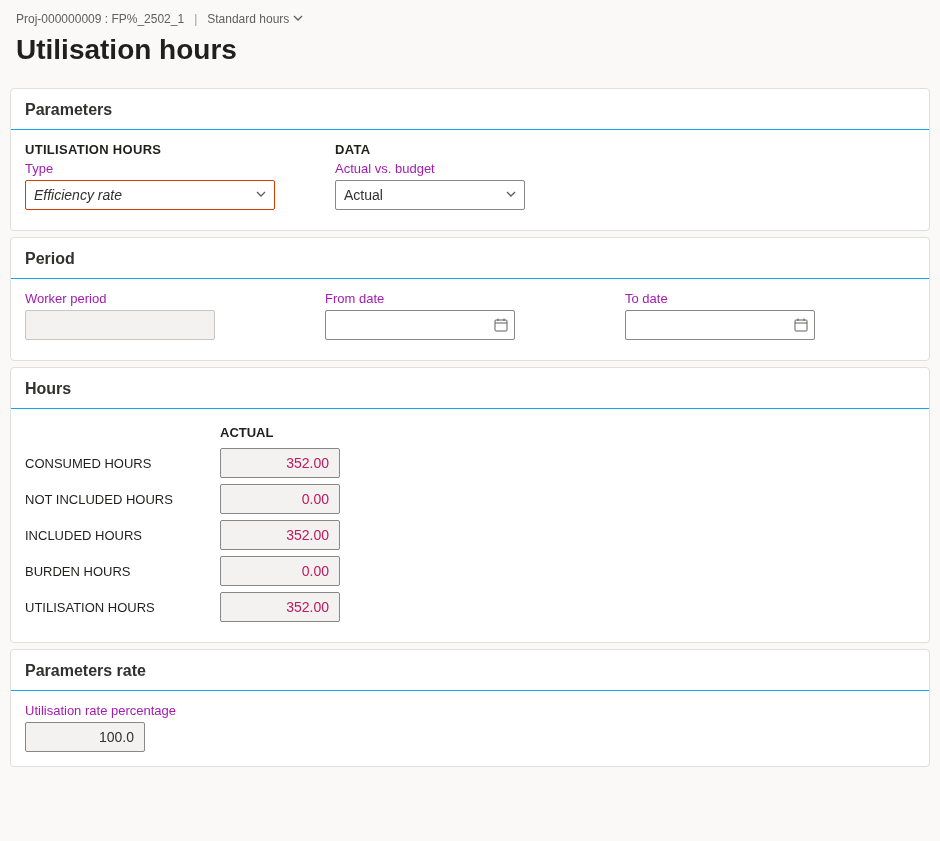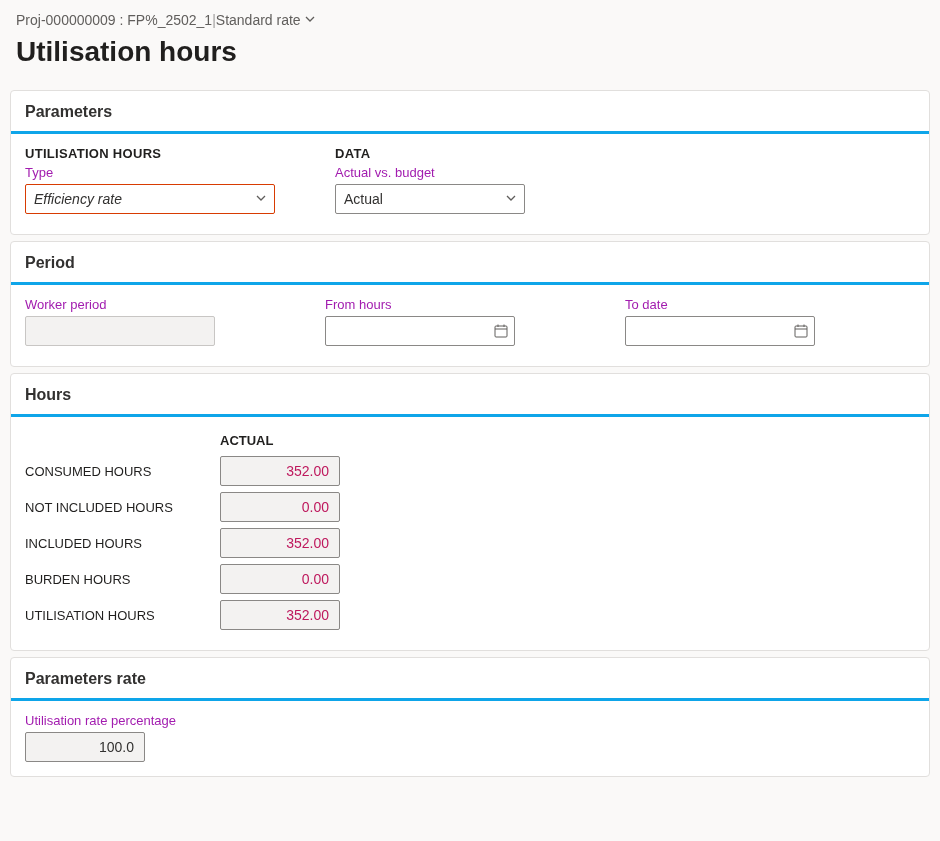--- a/index.html
+++ b/index.html
@@ -7,22 +7,23 @@
       font-family: "Segoe UI", -apple-system, sans-serif;
       background: #faf9f8;
       color: #323130;
       font-size: 14px;
       width: 940px;
     }
     .breadcrumb {
       padding: 12px 16px 6px 16px;
       display: flex;
       align-items: center;
+      gap: 10px;
       color: #605e5c;
-      font-size: 14px;
+      font-size: 12px;
     }
     .breadcrumb .sep { color: #a19f9d; }
     .view-dropdown {
       display: inline-flex;
       align-items: center;
       gap: 4px;
       cursor: pointer;
     }
     .chev { font-size: 10px; }
     .page-title {
@@ -35,21 +36,21 @@
       background: #fff;
       border: 1px solid #e1dfdd;
       border-radius: 4px;
       margin: 6px 10px;
       padding-bottom: 14px;
     }
     .panel-header {
       font-size: 16px;
       font-weight: 600;
       padding: 12px 14px 10px 14px;
-      border-bottom: 3px solid #0ea5e9;
+      border-bottom: 1px solid #0ea5e9;
     }
     .param-row {
       display: flex;
       flex-direction: row;
       gap: 60px;
       padding: 12px 14px 6px 14px;
     }
     .group-heading {
       font-size: 13px;
       font-weight: 700;
@@ -159,21 +160,21 @@
       justify-content: flex-end;
     }
   </style>
 </head>
 <body>
 
 <div class="breadcrumb">
   <span>Proj-000000009 : FP%_2502_1</span>
   <span class="sep">|</span>
   <span class="view-dropdown">
-    <span>Standard rate</span>
+    <span>Standard hours</span>
     <span class="chev">
       <svg width="10" height="10" viewBox="0 0 10 10">
           <path d="M1 3 L5 7 L9 3" stroke="#605e5c" stroke-width="1.3" fill="none"></path>
         </svg>
     </span>
   </span>
 </div>
 
 <h1 class="page-title">Utilisation hours</h1>
 
@@ -208,21 +209,21 @@
 </div>
 
 <div class="panel">
   <div class="panel-header">Period</div>
   <div class="period-row">
     <div>
       <span class="field-label">Worker period</span>
       <div class="readonly-box"></div>
     </div>
     <div>
-      <span class="field-label">From hours</span>
+      <span class="field-label">From date</span>
       <div class="date-wrap">
         <input class="date-input" type="text" value="" style="">
         <span class="cal-icon">
           <svg width="16" height="16" viewBox="0 0 16 16">
               <rect x="2" y="3" width="12" height="11" rx="1" fill="none" stroke="#605e5c" stroke-width="1"></rect>
               <line x1="2" y1="6" x2="14" y2="6" stroke="#605e5c" stroke-width="1"></line>
               <line x1="5" y1="1.5" x2="5" y2="4" stroke="#605e5c" stroke-width="1"></line>
               <line x1="11" y1="1.5" x2="11" y2="4" stroke="#605e5c" stroke-width="1"></line>
             </svg>
         </span>

